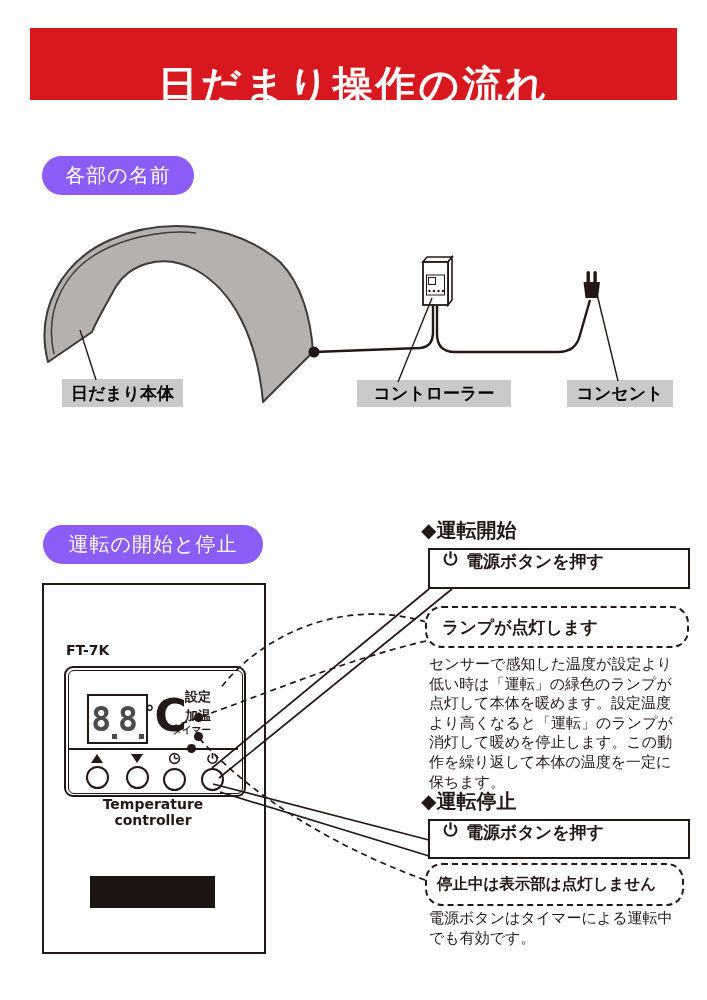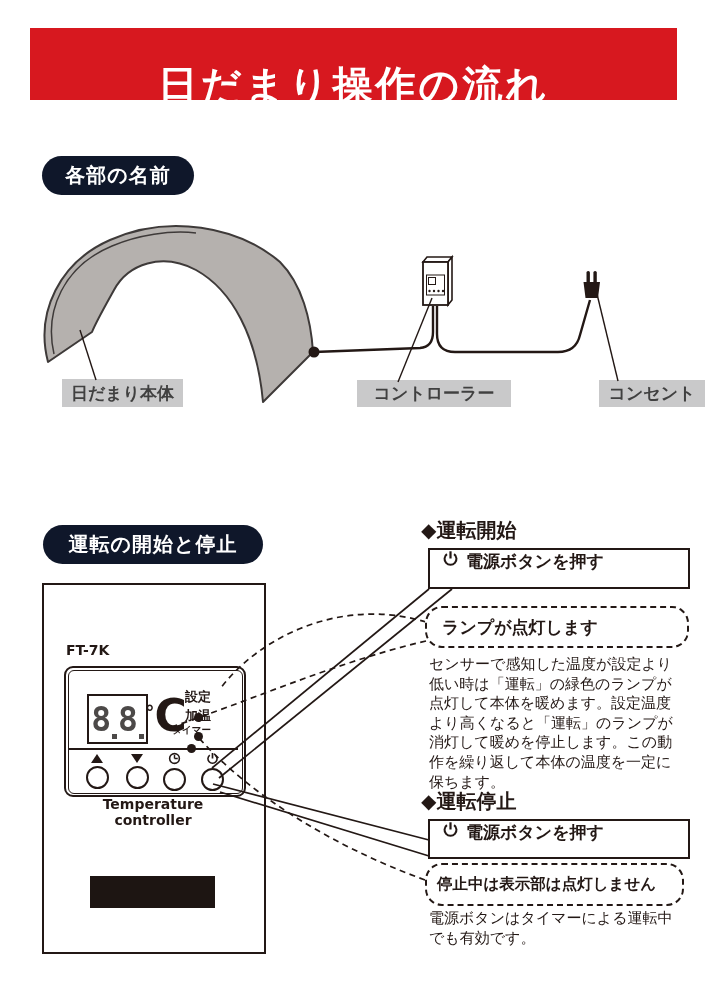--- a/index.html
+++ b/index.html
@@ -6,30 +6,30 @@
   .page{
     position:relative;width:707px;height:1000px;background:#ffffff;
     font-family:"DejaVu Sans", sans-serif;color:#231815;overflow:hidden;
   }
   .abs{position:absolute;}
   
   .banner{left:30px;top:28px;width:647px;height:72px;background:#d7181f;
     display:flex;align-items:center;justify-content:center;}
   .banner-title{color:#fff;font-size:40px;font-weight:bold;letter-spacing:3px;margin-top:42px;}
   
-  .pill{background:#0f172a;border-radius:20px;color:#fff;font-weight:bold;
+  .pill{background:#8b5cf6;border-radius:20px;color:#fff;font-weight:normal;
     font-size:20px;display:flex;align-items:center;justify-content:center;letter-spacing:1px;}
   .pill1{left:42px;top:156px;width:152px;height:39px;}
   .pill2{left:43px;top:525px;width:220px;height:39px;}
   
-  .gray-label{background:#c9c9ca;color:#404040;font-weight:bold;font-size:17px;
+  .gray-label{background:#c9c9ca;color:#000000;font-weight:bold;font-size:17px;
     display:flex;align-items:center;justify-content:center;}
   .lbl-body{left:62px;top:379px;width:121px;height:28px;}
   .lbl-controller{left:357px;top:380px;width:154px;height:27px;}
-  .lbl-outlet{left:567px;top:380px;width:106px;height:27px;margin-left:32px;}
+  .lbl-outlet{left:567px;top:380px;width:106px;height:27px;}
   .note{left:38px;top:428px;width:648px;font-size:14px;font-weight:bold;white-space:nowrap;}
   
   .ctrl-outer{left:42px;top:583px;width:220px;height:367px;border:2px solid #231815;background:#fff;z-index:1;}
   .ctrl-model{left:66px;top:642px;font-size:14px;font-weight:bold;z-index:2;}
   .ctrl-panel{left:64px;top:666px;width:178px;height:127px;border:2px solid #231815;border-radius:9px;background:#fff;z-index:2;}
   .ctrl-panel::after{content:"";position:absolute;inset:1.5px;border:1px solid #231815;border-radius:6px;pointer-events:none;}
   .ctrl-divider{left:2px;top:80px;width:170px;height:1.5px;background:#231815;}
   .seg-display{left:21px;top:26px;width:57px;height:46px;border:2px solid #231815;
     display:flex;align-items:center;justify-content:center;gap:1px;}
   .seg-digit{font-family:"DejaVu Sans Mono", monospace;font-size:33px;font-weight:bold;color:#4c4948;line-height:1;}

